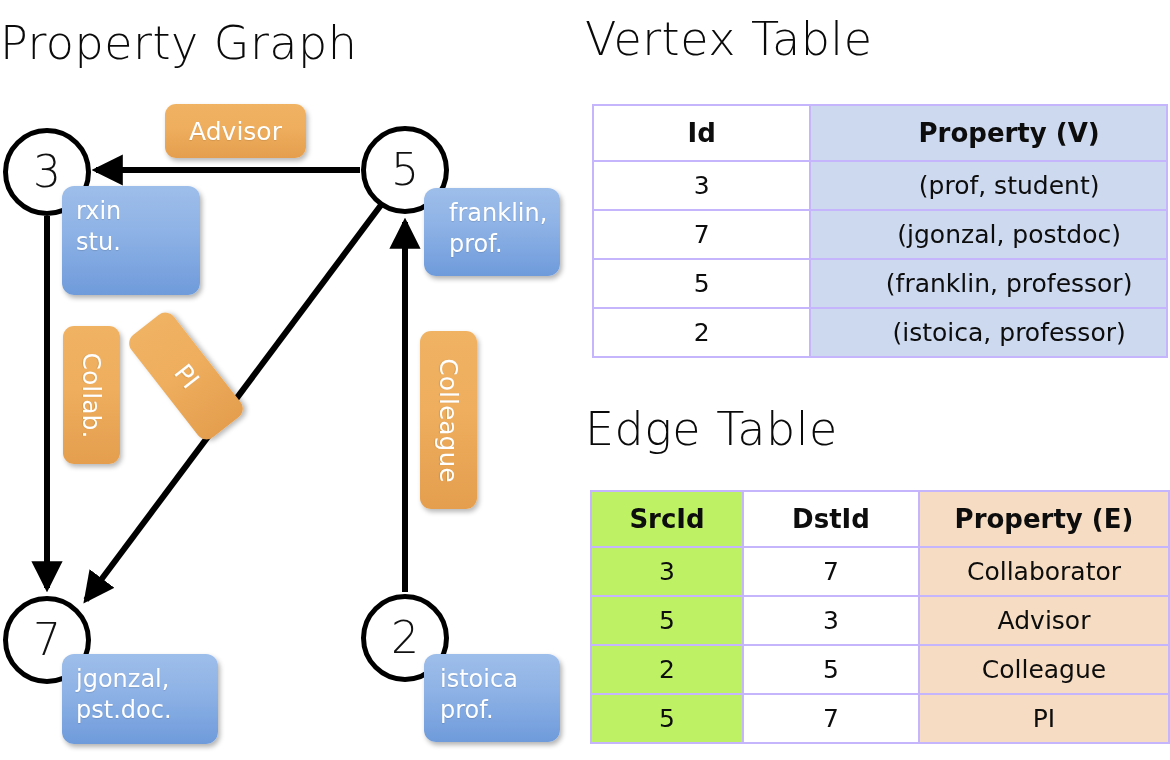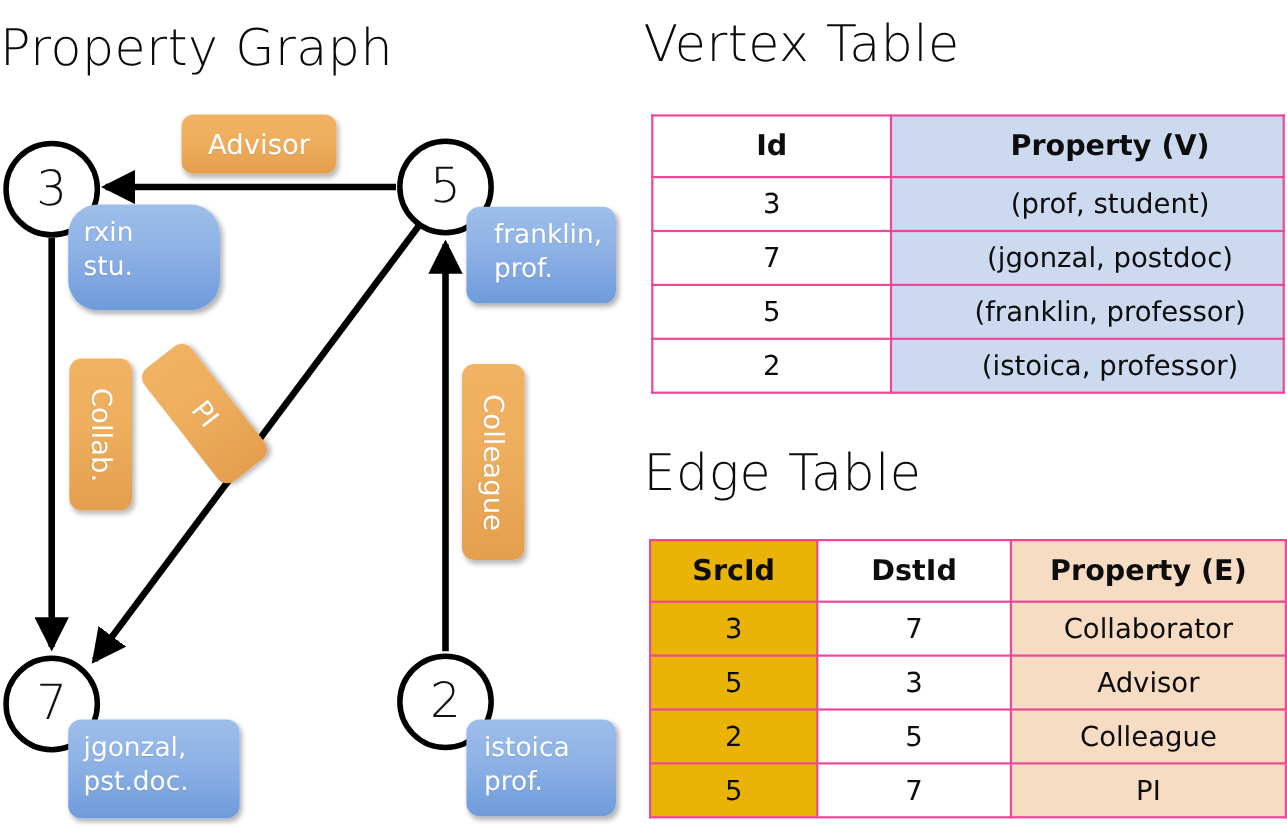--- a/index.html
+++ b/index.html
@@ -69,21 +69,21 @@
     color: #ffffff;
     font-family: "DejaVu Sans", sans-serif;
     font-weight: 400;
     font-size: 24px;
     line-height: 1.28;
     padding: 10px 14px;
     box-sizing: border-box;
     z-index: 8;
     text-shadow: 0 1px 1px rgba(0,0,0,0.12);
   }
-  #prop-3 { left: 62px;  top: 186px; width: 138px; height: 96px; border-radius: 27px; }
+  #prop-3 { left: 62px;  top: 186px; width: 138px; height: 109px; }
   #prop-5 { left: 424px; top: 188px; width: 136px; height: 88px; padding-left: 25px; }
   #prop-7 { left: 62px;  top: 654px; width: 156px; height: 90px; }
   #prop-2 { left: 424px; top: 654px; width: 136px; height: 88px; padding-left: 16px; }
 
   
   .edge-tag {
     position: absolute;
     border-radius: 11px;
     background: linear-gradient(to bottom, #f0b263 0%, #eeae5d 45%, #e49e4e 100%);
     box-shadow: 2px 3px 5px rgba(0,0,0,0.28);
@@ -112,40 +112,40 @@
   }
 
   
   table.grid {
     position: absolute;
     border-collapse: collapse;
     table-layout: fixed;
     font-family: "DejaVu Sans", sans-serif;
   }
   table.grid td, table.grid th {
-    border: 2px solid #ec4899;
+    border: 2px solid #c4b5fd;
     text-align: center;
     font-weight: 400;
     font-size: 25px;
     color: #0d0d0d;
     padding: 0;
     height: 47px;
     vertical-align: middle;
   }
   table.grid th {
     font-weight: 700;
     font-size: 26px;
     height: 54px;
   }
   #vertex-table { left: 592px; top: 104px; width: 576px; }
   #vertex-table .c-id   { width: 190px; background: #ffffff; }
   #vertex-table .c-prop { width: 312px; background: #ccd9ef; padding-left: 41px; }
 
   #edge-table { left: 590px; top: 490px; width: 578px; }
-  #edge-table .c-src  { width: 152px; background: #eab308; }
+  #edge-table .c-src  { width: 152px; background: #bef264; }
   #edge-table .c-dst  { width: 176px; background: #ffffff; }
   #edge-table .c-prop { width: 250px; background: #f6dcc2; margin-top: 12px; }
 </style>
 </head>
 <body>
 
 <div class="panel" id="graph-area">
 
   <div class="title" id="graph-title">Property Graph</div>
 

